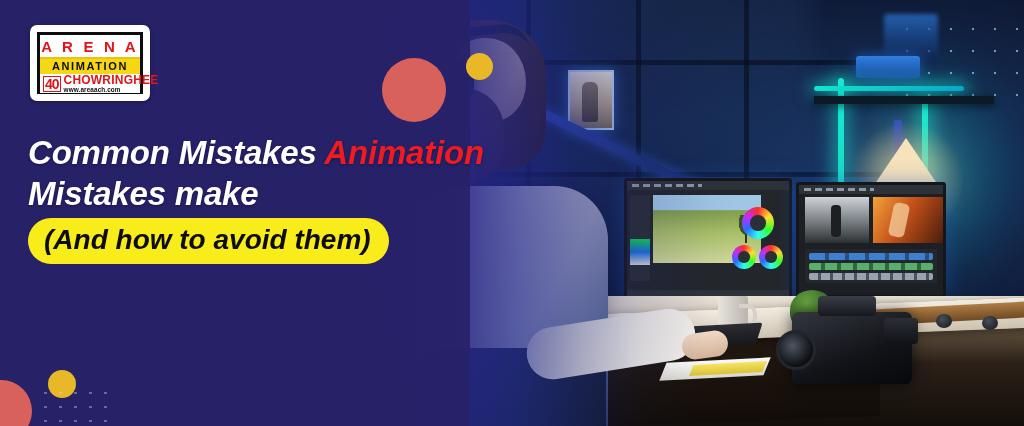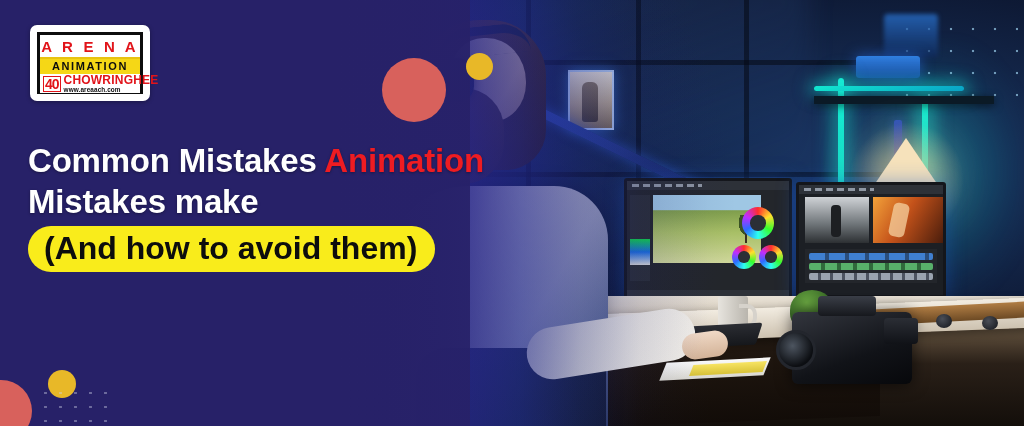--- a/index.html
+++ b/index.html
@@ -228,28 +228,28 @@
   .logo-anim{flex:0 0 15px;background:#f5d716;display:flex;align-items:center;justify-content:center;}
   .logo-anim span{color:#0d0d0d;font-weight:700;font-size:11px;letter-spacing:1.6px;line-height:1;}
   .logo-bot{flex:1;background:#fff;display:flex;align-items:center;padding:0 2px 0 3px;gap:3px;}
   .logo-60{font-weight:700;font-size:14px;line-height:1;color:#e1141a;
       border:1.6px solid #e1141a;padding:0 1px;letter-spacing:-1px;}
   .logo-bot-txt{display:flex;flex-direction:column;line-height:1.05;}
   .logo-chow{color:#e1141a;font-weight:700;font-size:12px;letter-spacing:.2px;}
   .logo-url{color:#0d0d0d;font-weight:700;font-size:6.4px;letter-spacing:.1px;}
 
   
-  .headline{position:absolute;left:28px;top:140px;width:545px;}
+  .headline{position:absolute;left:28px;top:132px;width:545px;font-style:italic;}
   .hl-line{font-weight:700;font-size:33px;line-height:41px;color:#ffffff;
       letter-spacing:-.2px;white-space:nowrap;
       text-shadow:0 1px 3px rgba(0,0,0,.35);}
   .hl-accent{color:#ee1c22;}
   .hl-pill{display:inline-block;background:#f9ec1b;color:#0d0d0d;
       border-radius:24px;padding:2px 18px 4px 16px;margin-top:4px;
-      font-weight:700;font-size:32px;line-height:40px;white-space:nowrap;}
+      font-weight:700;font-size:28px;line-height:40px;white-space:nowrap;}
 </style>
 </head>
 <body>
 
 <div class="banner">
 
   <div class="photo">
     <div class="room"></div>
     <div class="wall-glow"></div>
 

